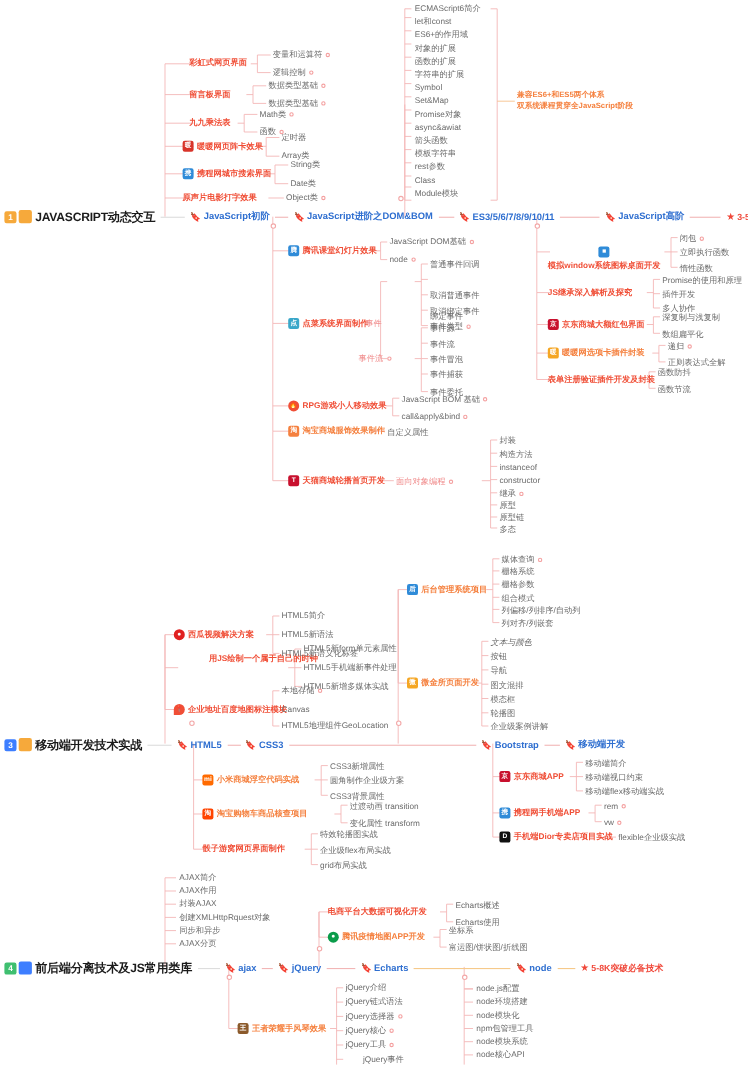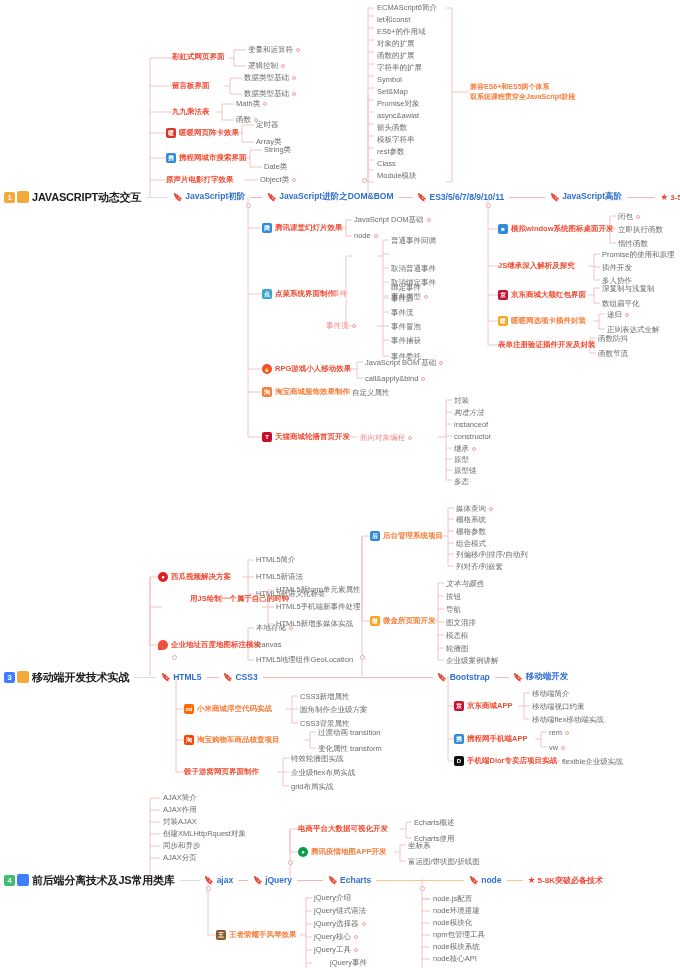--- a/index.html
+++ b/index.html
@@ -333,29 +333,29 @@
   <div class="leaf" style="left:391px; top:322px;"><span>事件冒泡</span></div>
   <div class="leaf" style="left:391px; top:336px;"><span>事件捕获</span></div>
   <div class="leaf" style="left:391px; top:352px;"><span>事件委托</span></div>
 
   <div class="leaf" style="left:365px; top:358px;"><span>JavaScript BOM 基础</span><i class="dot"></i></div>
   <div class="leaf" style="left:365px; top:374px;"><span>call&amp;apply&amp;bind</span><i class="dot"></i></div>
   <div class="leaf" style="left:352px; top:388px;"><span>自定义属性</span></div>
 
   <div class="leaf pink" style="left:360px; top:433px;"><span>面向对象编程</span><i class="dot"></i></div>
   <div class="leaf" style="left:454px; top:396px;"><span>封装</span></div>
-  <div class="leaf" style="left:454px; top:408px;font-style:italic;"><span>构造方法</span></div>
+  <div class="leaf" style="left:454px; top:408px;"><span>构造方法</span></div>
   <div class="leaf" style="left:454px; top:420px;"><span>instanceof</span></div>
   <div class="leaf" style="left:454px; top:432px;"><span>constructor</span></div>
   <div class="leaf" style="left:454px; top:444px;"><span>继承</span><i class="dot"></i></div>
   <div class="leaf" style="left:454px; top:455px;"><span>原型</span></div>
   <div class="leaf" style="left:454px; top:466px;"><span>原型链</span></div>
   <div class="leaf" style="left:454px; top:477px;"><span>多态</span></div>
 
-  <div class="proj" style="left:498px; top:224px;">
+  <div class="proj" style="left:498px; top:224px;flex-direction:column;">
       <span class="ico" style="background:#2f8bd8;">■</span>
       <span>模拟window系统图标桌面开发</span>
     </div>
   <div class="proj" style="left:498px; top:261px;">
       <span>JS继承深入解析及探究</span>
     </div>
   <div class="proj" style="left:498px; top:290px;">
       <span class="ico" style="background:#c8102e;">京</span>
       <span>京东商城大额红包界面</span>
     </div>

